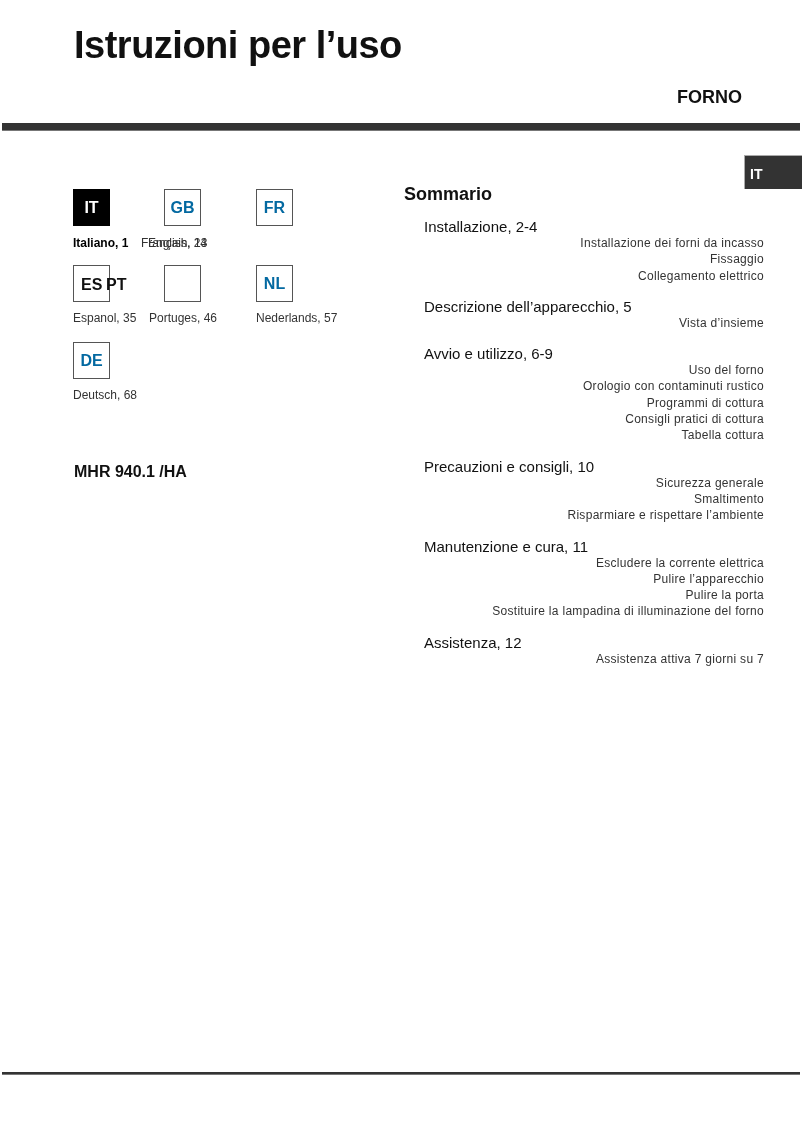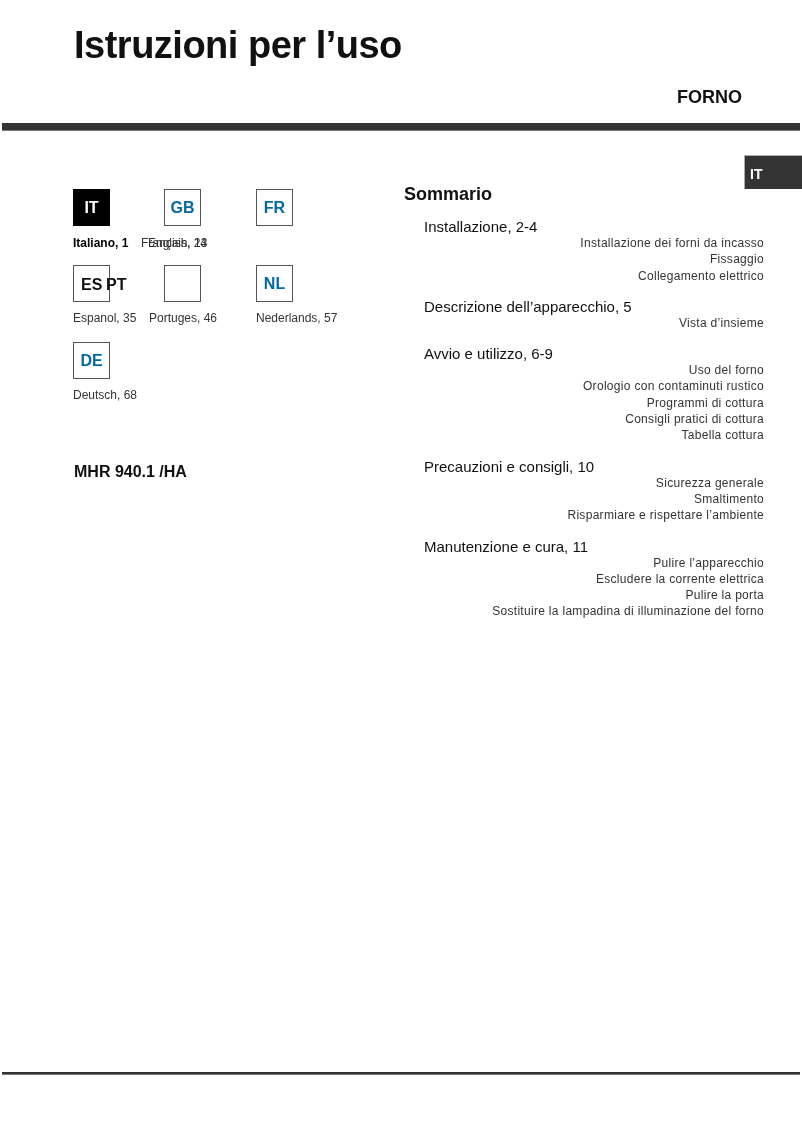--- a/index.html
+++ b/index.html
@@ -80,21 +80,25 @@
 
   <div class="toc-section">
     <div class="toc-heading">Precauzioni e consigli, 10</div>
     <div class="toc-item">Sicurezza generale</div>
     <div class="toc-item">Smaltimento</div>
     <div class="toc-item">Risparmiare e rispettare l’ambiente</div>
   </div>
 
   <div class="toc-section">
     <div class="toc-heading">Manutenzione e cura, 11</div>
+    <div class="toc-item">Escludere la corrente elettrica</div>
     <div class="toc-item">Pulire l’apparecchio</div>
-    <div class="toc-item">Escludere la corrente elettrica</div>
     <div class="toc-item">Pulire la porta</div>
     <div class="toc-item">Sostituire la lampadina di illuminazione del forno</div>
   </div>
 
+  <div class="toc-section">
+    <div class="toc-heading">Assistenza, 12</div>
+    <div class="toc-item">Assistenza attiva 7 giorni su 7</div>
+  </div>
 </div>
 
 <div class="bottom-rule"></div>
 
 </body></html>

